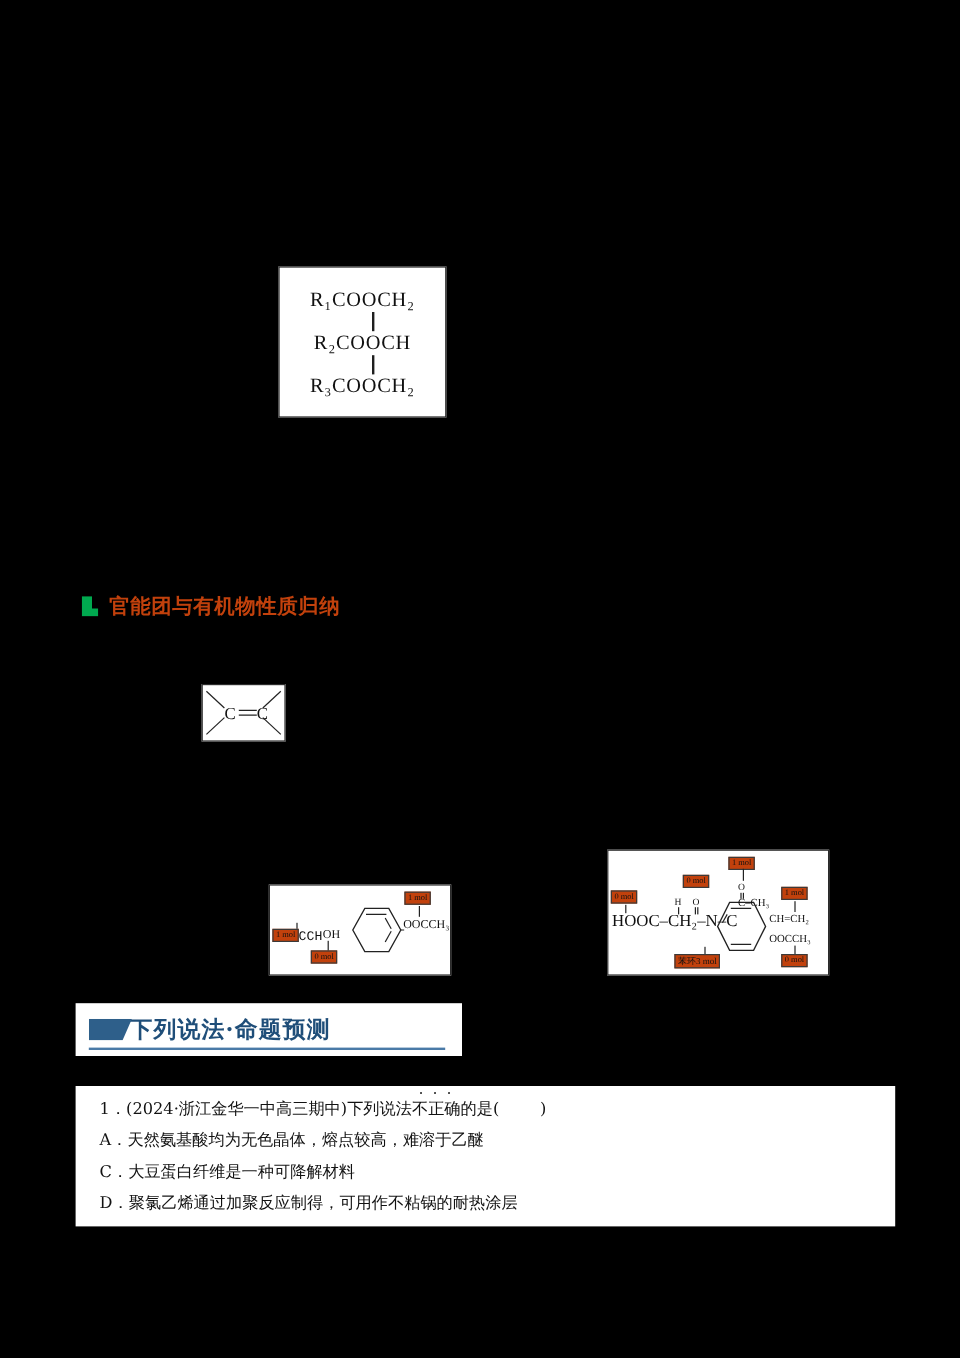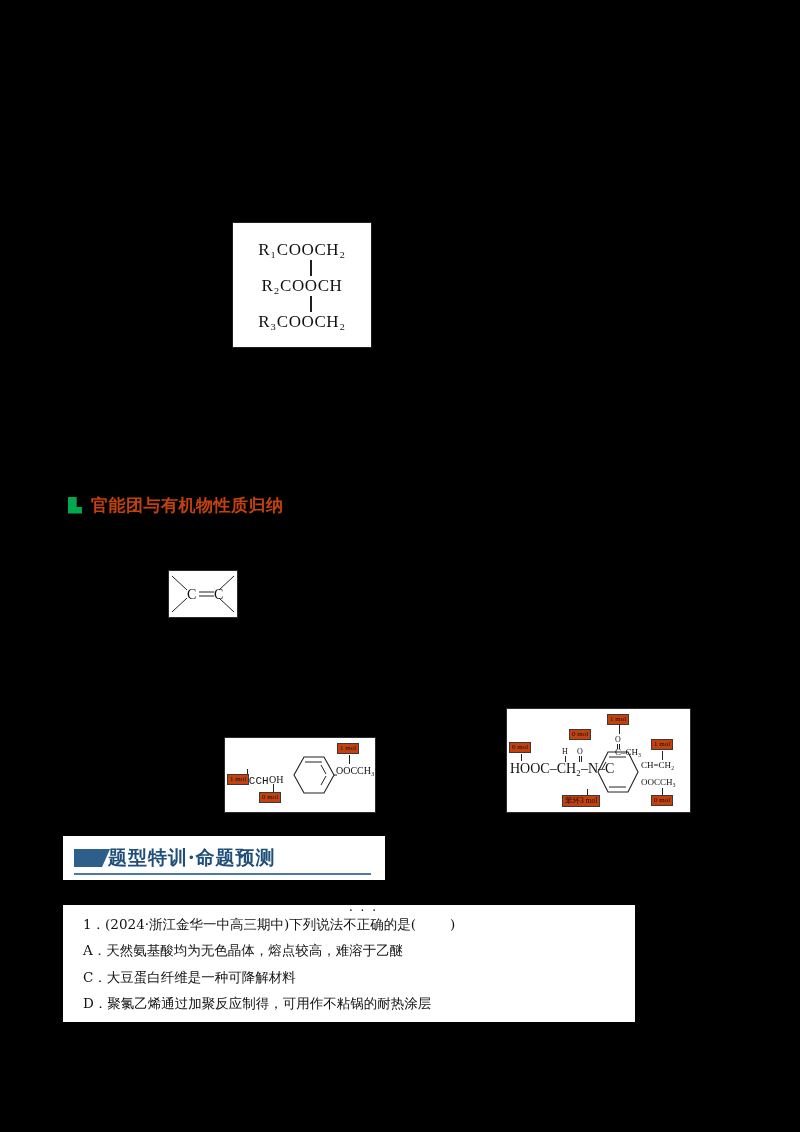--- a/index.html
+++ b/index.html
@@ -152,21 +152,21 @@
     position: absolute;
     left: 74px; top: 873px;
     width: 297px; height: 1.5px;
     background: #4a7aa7;
   }
 
   
   #question-block {
     position: absolute;
     left: 63px; top: 905px;
-    width: 572px;
+    width: 683px;
     background: #ffffff;
     padding: 6px 0 6px 0;
     box-sizing: border-box;
   }
   .q-stem, .q-opt {
     font-family: "DejaVu Serif", "Liberation Serif", serif;
     font-size: 13.5px;
     color: #121212;
     line-height: 1.95;
     white-space: nowrap;
@@ -282,21 +282,21 @@
     <span class="atomtxt abs" style="left:134px; top:68px; font-size:9px;">OOCCH₃</span>
     <span class="molbox abs" style="left:144px; top:86px;">0 mol</span>
     <div class="bond-v" style="left:155px; top:79px; height:7px;"></div>
 
     <span class="molbox abs" style="left:55px; top:86px; font-size:7.5px;">苯环3 mol</span>
     <div class="bond-v" style="left:80px; top:80px; height:6px;"></div>
   </div>
 
   <div id="blue-heading">
     <span class="blue-para"></span>
-    <span class="blue-title">题型特训·命题预测</span>
+    <span class="blue-title">下列说法·命题预测</span>
   </div>
   <div class="blue-rule"></div>
 
   <div id="question-block">
     <div class="q-stem">
       <span>1．</span><span>(2024·浙江金华一中高三期中)</span><span>下列说法</span><span class="emph-dots">不正确</span><span>的是(</span><span style="display:inline-block;width:34px"></span><span>)</span>
     </div>
 
     <div class="q-opt">
       <span class="opt-letter">A．</span><span>天然氨基酸均为无色晶体，熔点较高，难溶于乙醚</span>

